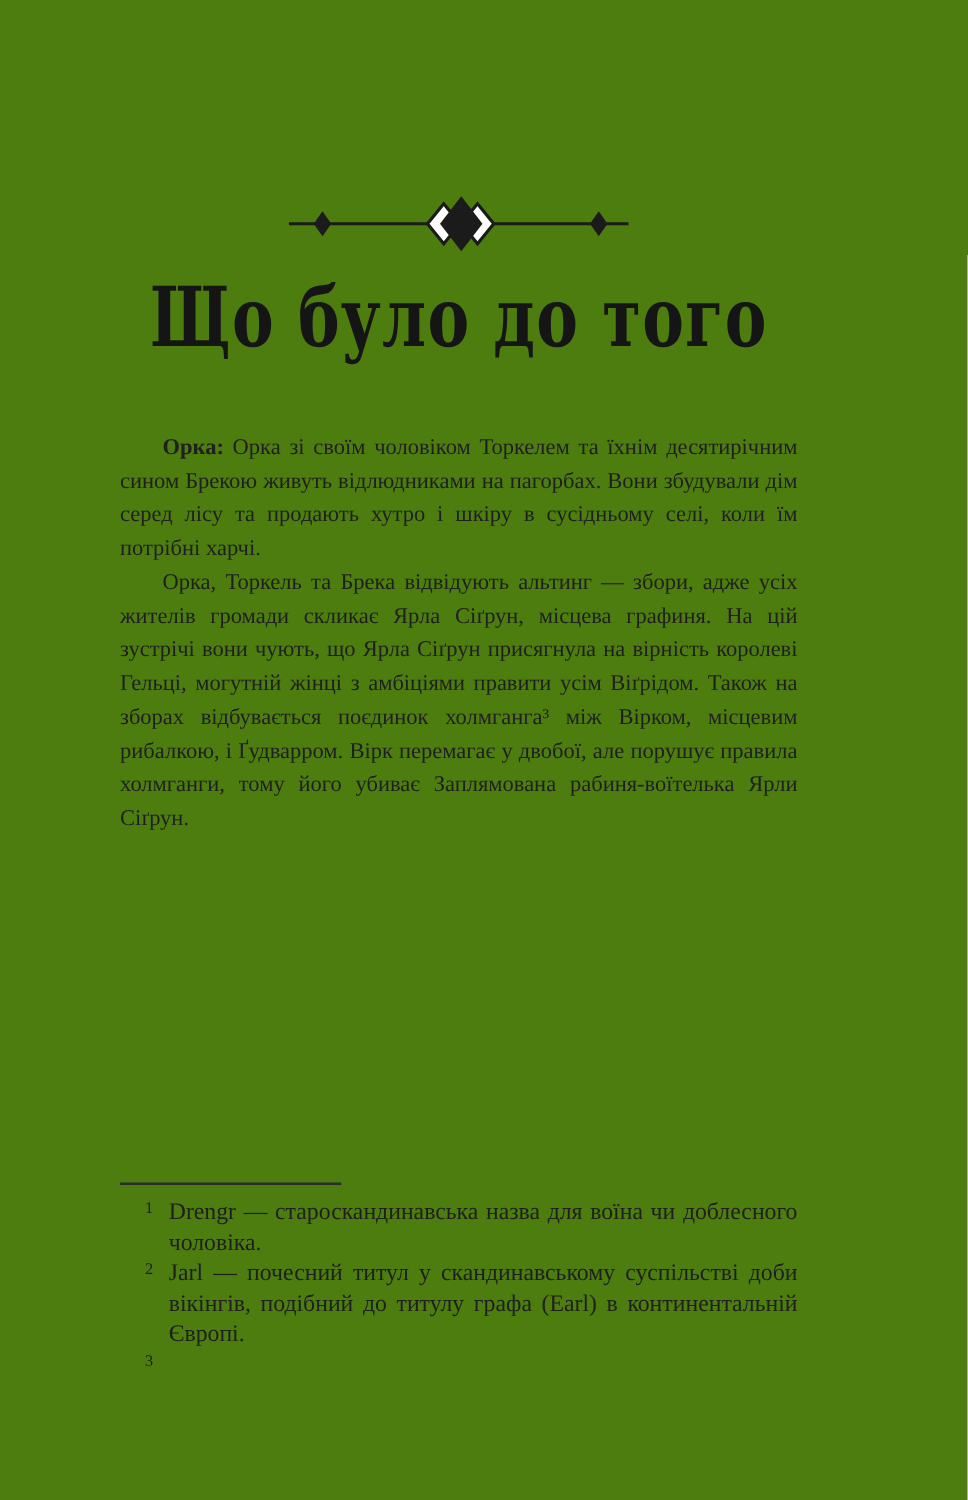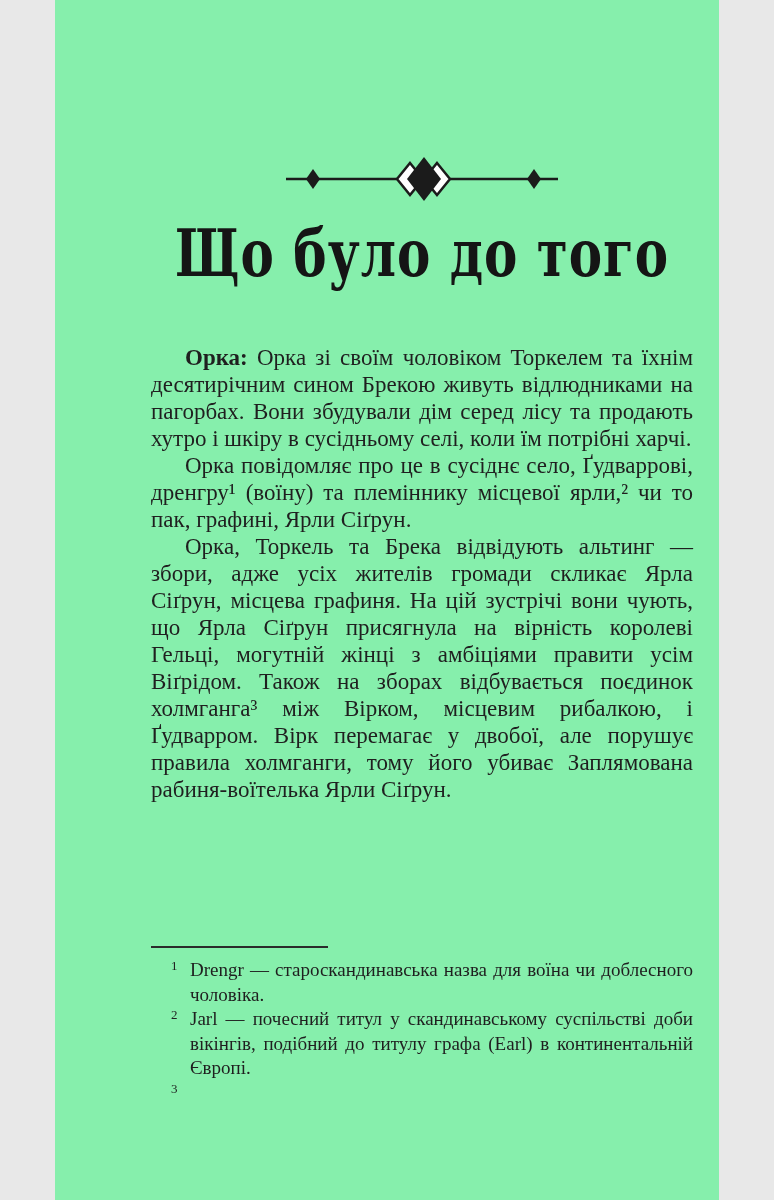--- a/index.html
+++ b/index.html
@@ -1,21 +1,21 @@
 <!DOCTYPE html>
 <html lang="uk"><head>
 <meta charset="utf-8">
 <style>
   html, body { margin: 0; padding: 0; background: #e8e8e8; }
   .page {
     position: relative;
-    width: 664px;
+    width: 774px;
     height: 1200px;
     margin: 0 auto;
-    background: #86efac;
+    background: #4d7c0f;
     font-family: "Liberation Serif", serif;
     color: #1f1f1f;
     overflow: hidden;
   }
 
   
   .ornament-wrap {
     position: absolute;
     top: 153px;
     left: 96px;
@@ -43,21 +43,21 @@
     transform-origin: center top;
     white-space: nowrap;
   }
 
   
   .body-text {
     position: absolute;
     top: 344px;
     left: 96px;
     width: 542px;
-    font-size: 23px;
+    font-size: 18px;
     line-height: 27px;
     text-align: justify;
   }
   .body-text p {
     margin: 0;
     text-indent: 34px;
   }
   .para-lead { font-weight: bold; }
 
   
@@ -104,21 +104,20 @@
       <polygon points="138,4 155,26 138,48 121,26" fill="#1b1b1b"></polygon>
     </svg>
   </div>
 
   <h1 class="chapter-title">Що було до того</h1>
 
   <div class="body-text">
     <p>
       <span class="para-lead">Орка:</span><span> Орка зі своїм чоловіком Торкелем та їхнім десятирічним сином Брекою живуть відлюдниками на пагорбах. Вони збудували дім серед лісу та продають хутро і шкіру в сусідньому селі, коли їм потрібні харчі.</span>
     </p>
-    <p>Орка повідомляє про це в сусіднє село, Ґудваррові, дренгру¹ (воїну) та племіннику місцевої ярли,² чи то пак, графині, Ярли Сіґрун.</p>
     <p>Орка, Торкель та Брека відвідують альтинг — збори, адже усіх жителів громади скликає Ярла Сіґрун, місцева графиня. На цій зустрічі вони чують, що Ярла Сіґрун присягнула на вірність королеві Гельці, могутній жінці з амбіціями правити усім Віґрідом. Також на зборах відбувається поєдинок холмганга³ між Вірком, місцевим рибалкою, і Ґудварром. Вірк перемагає у двобої, але порушує правила холмганги, тому його убиває Заплямована рабиня-воїтелька Ярли Сіґрун.</p>
   </div>
 
   <div class="footnotes">
     <hr class="fn-rule">
     <div class="footnote">
       <span class="fn-num">1</span>
       <span>Drengr — староскандинавська назва для воїна чи доблесного чоловіка.</span>
     </div>
     <div class="footnote">

